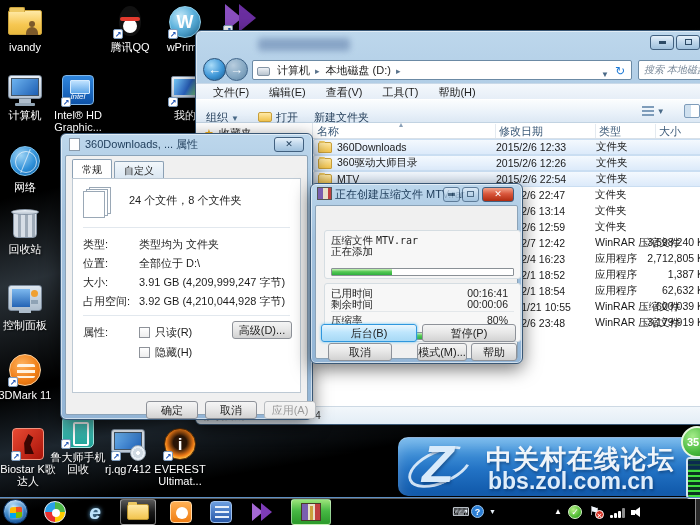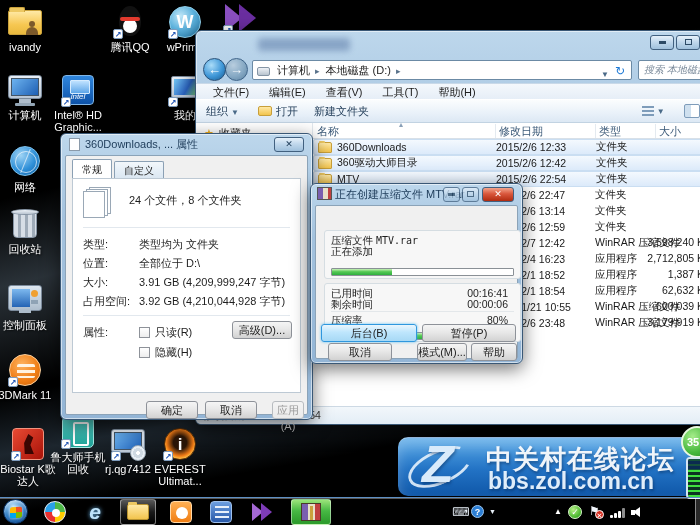--- a/index.html
+++ b/index.html
@@ -124,21 +124,21 @@
   .searchbox{position:absolute;left:442px;top:3px;width:85px;height:20px;background:#fff;
     border:1px solid #6b8aa5;border-radius:2px;font-size:10px;color:#7a8globals;color:#7a8a9a;
     font-style:italic;line-height:18px;padding:0 5px;white-space:nowrap;overflow:hidden;}
   .menubar{position:absolute;left:0;top:52px;width:100%;height:16px;
     background:linear-gradient(#f4f8fc,#e6eef7);border-top:1px solid #c9d9e8;display:flex;
     font-size:11px;color:#1e1e1e;padding-left:7px;}
   .menubar span{padding:1px 10px 0 10px;}
   .toolbar{position:absolute;left:0;top:68px;width:100%;height:24px;
     background:linear-gradient(#fbfdfe,#e9f1f9 60%,#dce8f4);border-top:1px solid #fff;
     border-bottom:1px solid #c2d3e2;font-size:11px;color:#1f3a56;}
-  .toolbar .titem{position:absolute;top:4px;}
+  .toolbar .titem{position:absolute;top:10px;}
   .tcaret{font-size:8px;color:#4a6a88;}
   .tfold{display:inline-block;width:14px;height:10px;background:linear-gradient(#ffe9a6,#f2c44d);
     border:1px solid #c89f3a;border-radius:2px;vertical-align:-1px;margin-right:4px;}
   .viewico{position:absolute;right:46px;top:5px;width:26px;height:13px;color:#44668a;font-size:10px;}
   .viewico .bars{display:inline-block;width:12px;height:11px;vertical-align:middle;
     background:repeating-linear-gradient(#7e9cba 0 2px,transparent 2px 4px);}
   .paneico{position:absolute;right:14px;top:4px;width:16px;height:14px;border:1px solid #7e9cba;
     background:linear-gradient(90deg,#cfe0ef 0 6px,#fff 6px);border-radius:2px;}
   .xmain{position:absolute;left:0;top:92px;width:100%;height:285px;background:#fff;}
   .sidebar{position:absolute;left:0;top:0;width:117px;height:100%;background:#fff;
@@ -486,21 +486,21 @@
               </span>
               <span class="c-date">2015/2/6 12:33</span>
               <span class="c-type">文件夹</span>
               <span class="c-size"></span>
             </div>
           <div class="frow sel">
               <span class="c-name">
                 <i class="fic folder"></i>
                 <span>360驱动大师目录</span>
               </span>
-              <span class="c-date">2015/2/6 12:42</span>
+              <span class="c-date">2015/2/6 12:26</span>
               <span class="c-type">文件夹</span>
               <span class="c-size"></span>
             </div>
           <div class="frow sel">
               <span class="c-name">
                 <i class="fic folder"></i>
                 <span>MTV</span>
               </span>
               <span class="c-date">2015/2/6 22:54</span>
               <span class="c-type">文件夹</span>
@@ -630,21 +630,21 @@
           <span class="pl">属性:</span>
           <span class="pv"><span class="chk"></span><span>只读(R)</span></span>
         </div>
         <div class="btn" style="right:8px;top:142px;width:60px">高级(D)...</div>
         <div class="prow" style="top:166px">
           <span class="pv"><span class="chk"></span><span>隐藏(H)</span></span>
         </div>
       </div>
       <div class="btn" style="left:80px;top:245px;width:52px">确定</div>
       <div class="btn" style="left:139px;top:245px;width:52px">取消</div>
-      <div class="btn dis" style="left:206px;top:245px;width:32px">应用(A)</div>
+      <div class="btn dis" style="left:198px;top:245px;width:52px">应用(A)</div>
     </div>
   </div>
 
   <div class="aero" id="rwin">
     <div class="rarico"></div>
     <div class="dtitle">正在创建压缩文件 MTV.rar</div>
     <div class="capbtn rmin"><span class="mingl"></span></div>
     <div class="capbtn rmax"><span class="maxgl"></span></div>
     <div class="capbtn red rclose">✕</div>
     <div class="dbody">

